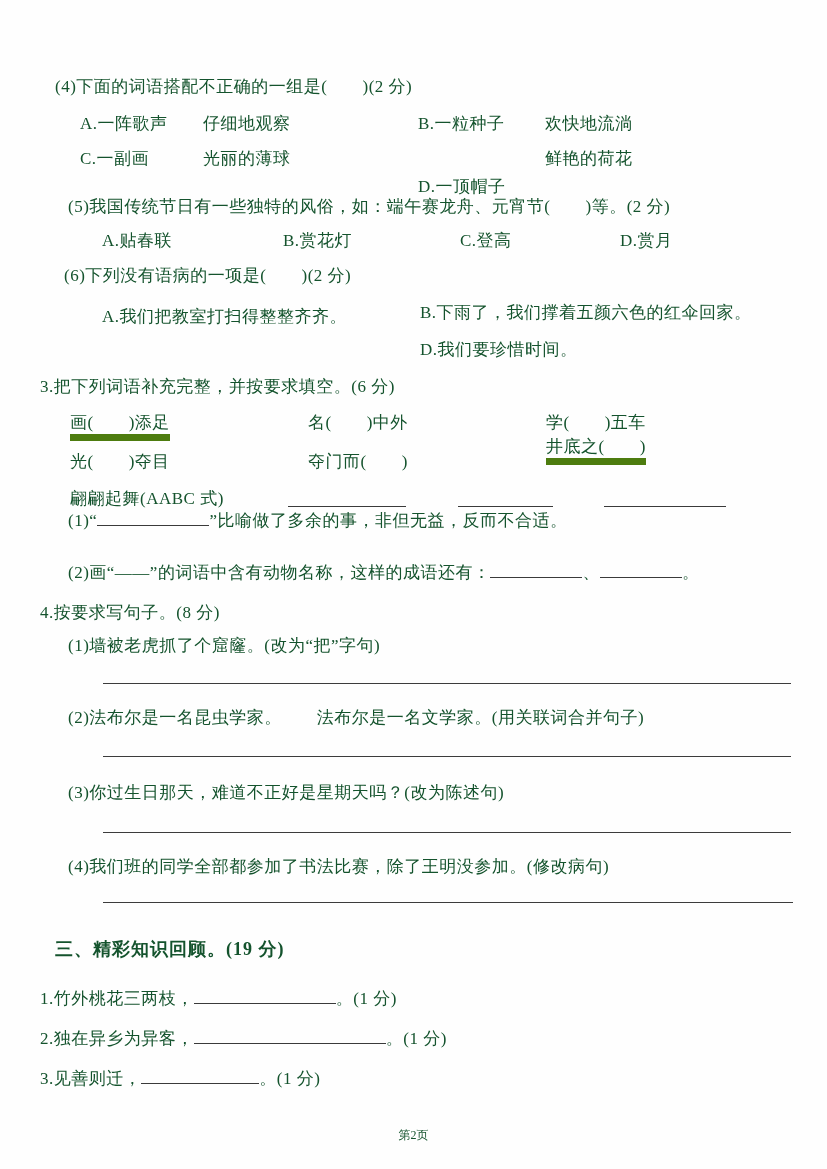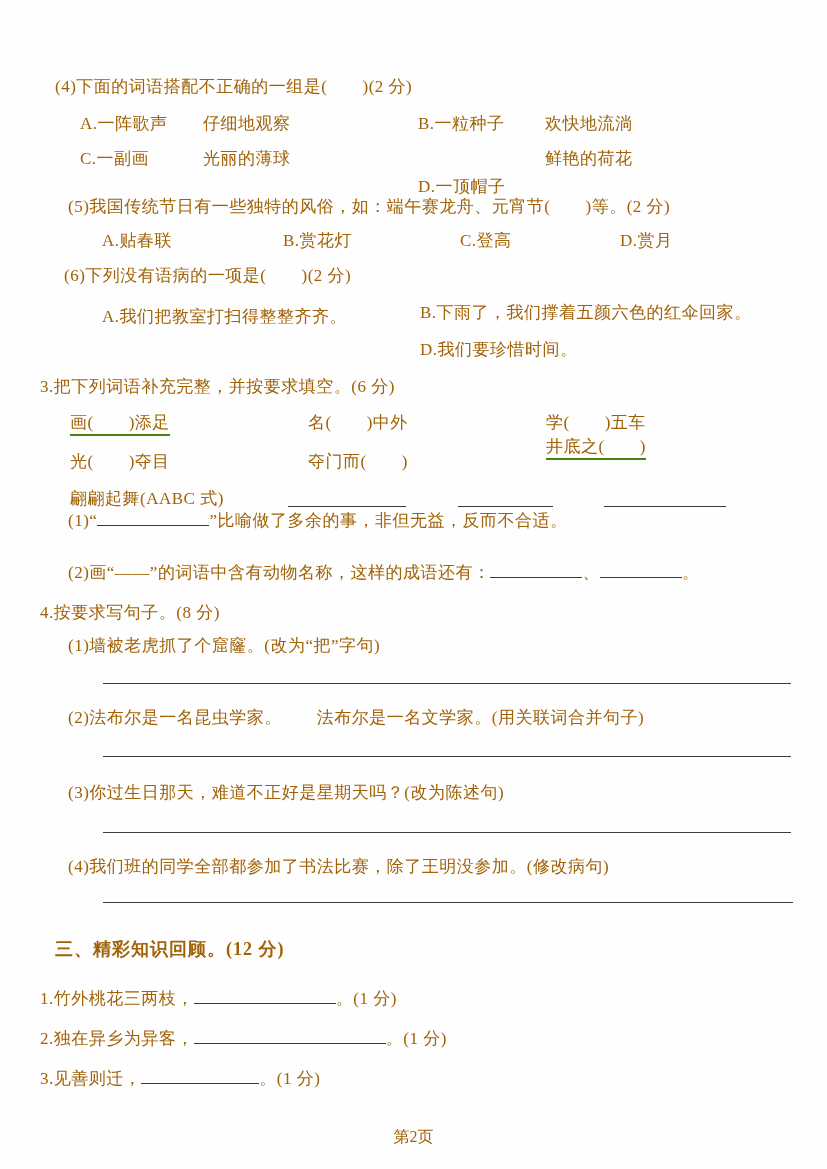--- a/index.html
+++ b/index.html
@@ -1,27 +1,27 @@
 <!DOCTYPE html>
 <html><head>
 <meta charset="utf-8">
 <style>
   html,body{margin:0;padding:0;background:#ffffff;}
   .page{
     position:relative;width:827px;height:1169px;background:#fefefe;
     font-family:"Liberation Serif","DejaVu Serif",serif;
-    color:#a16207;font-size:17px;overflow:hidden;
+    color:#14532d;font-size:17px;overflow:hidden;
   }
   .ln{position:absolute;white-space:nowrap;line-height:26px;letter-spacing:0.5px;}
   .bold{font-weight:bold;font-size:18px;letter-spacing:1px;}
   .blank{display:inline-block;border-bottom:1px solid #3a3a3a;height:15px;}
-  .ulw{border-bottom:2px solid #4d7c0f;padding-bottom:2px;}
+  .ulw{border-bottom:7px solid #4d7c0f;padding-bottom:2px;}
   .ansline{position:absolute;height:0;border-top:1.5px solid #3c3c3c;}
   .blankline{position:absolute;height:17px;border-bottom:1px solid #3a3a3a;}
-  .footer{position:absolute;width:100%;text-align:center;font-size:16px;}
+  .footer{position:absolute;width:100%;text-align:center;font-size:12px;}
 </style>
 </head>
 <body>
 
 <div class="page">
 
   <div class="ln" style="left:55px;top:74px;">(4)下面的词语搭配不正确的一组是(　　)(2 分)</div>
   <div class="ln" style="left:80px;top:111px;">A.一阵歌声</div>
   <div class="ln" style="left:203px;top:111px;">仔细地观察</div>
   <div class="ln" style="left:418px;top:111px;">B.一粒种子</div>
@@ -65,21 +65,21 @@
   <div class="ln" style="left:40px;top:600px;">4.按要求写句子。(8 分)</div>
   <div class="ln" style="left:68px;top:633px;">(1)墙被老虎抓了个窟窿。(改为“把”字句)</div>
   <div class="ansline" style="left:103px;top:683px;width:688px;"></div>
   <div class="ln" style="left:68px;top:705px;">(2)法布尔是一名昆虫学家。　　法布尔是一名文学家。(用关联词合并句子)</div>
   <div class="ansline" style="left:103px;top:756px;width:688px;"></div>
   <div class="ln" style="left:68px;top:780px;">(3)你过生日那天，难道不正好是星期天吗？(改为陈述句)</div>
   <div class="ansline" style="left:103px;top:832px;width:688px;"></div>
   <div class="ln" style="left:68px;top:854px;">(4)我们班的同学全部都参加了书法比赛，除了王明没参加。(修改病句)</div>
   <div class="ansline" style="left:103px;top:902px;width:690px;"></div>
 
-  <div class="ln bold" style="left:55px;top:936px;">三、精彩知识回顾。(12 分)</div>
+  <div class="ln bold" style="left:55px;top:936px;">三、精彩知识回顾。(19 分)</div>
 
   <div class="ln" style="left:40px;top:986px;">
     <span>1.竹外桃花三两枝，</span><span class="blank" style="width:142px;"></span><span>。(1 分)</span>
   </div>
   <div class="ln" style="left:40px;top:1026px;">
     <span>2.独在异乡为异客，</span><span class="blank" style="width:192px;"></span><span>。(1 分)</span>
   </div>
   <div class="ln" style="left:40px;top:1066px;">
     <span>3.见善则迁，</span><span class="blank" style="width:118px;"></span><span>。(1 分)</span>
   </div>

